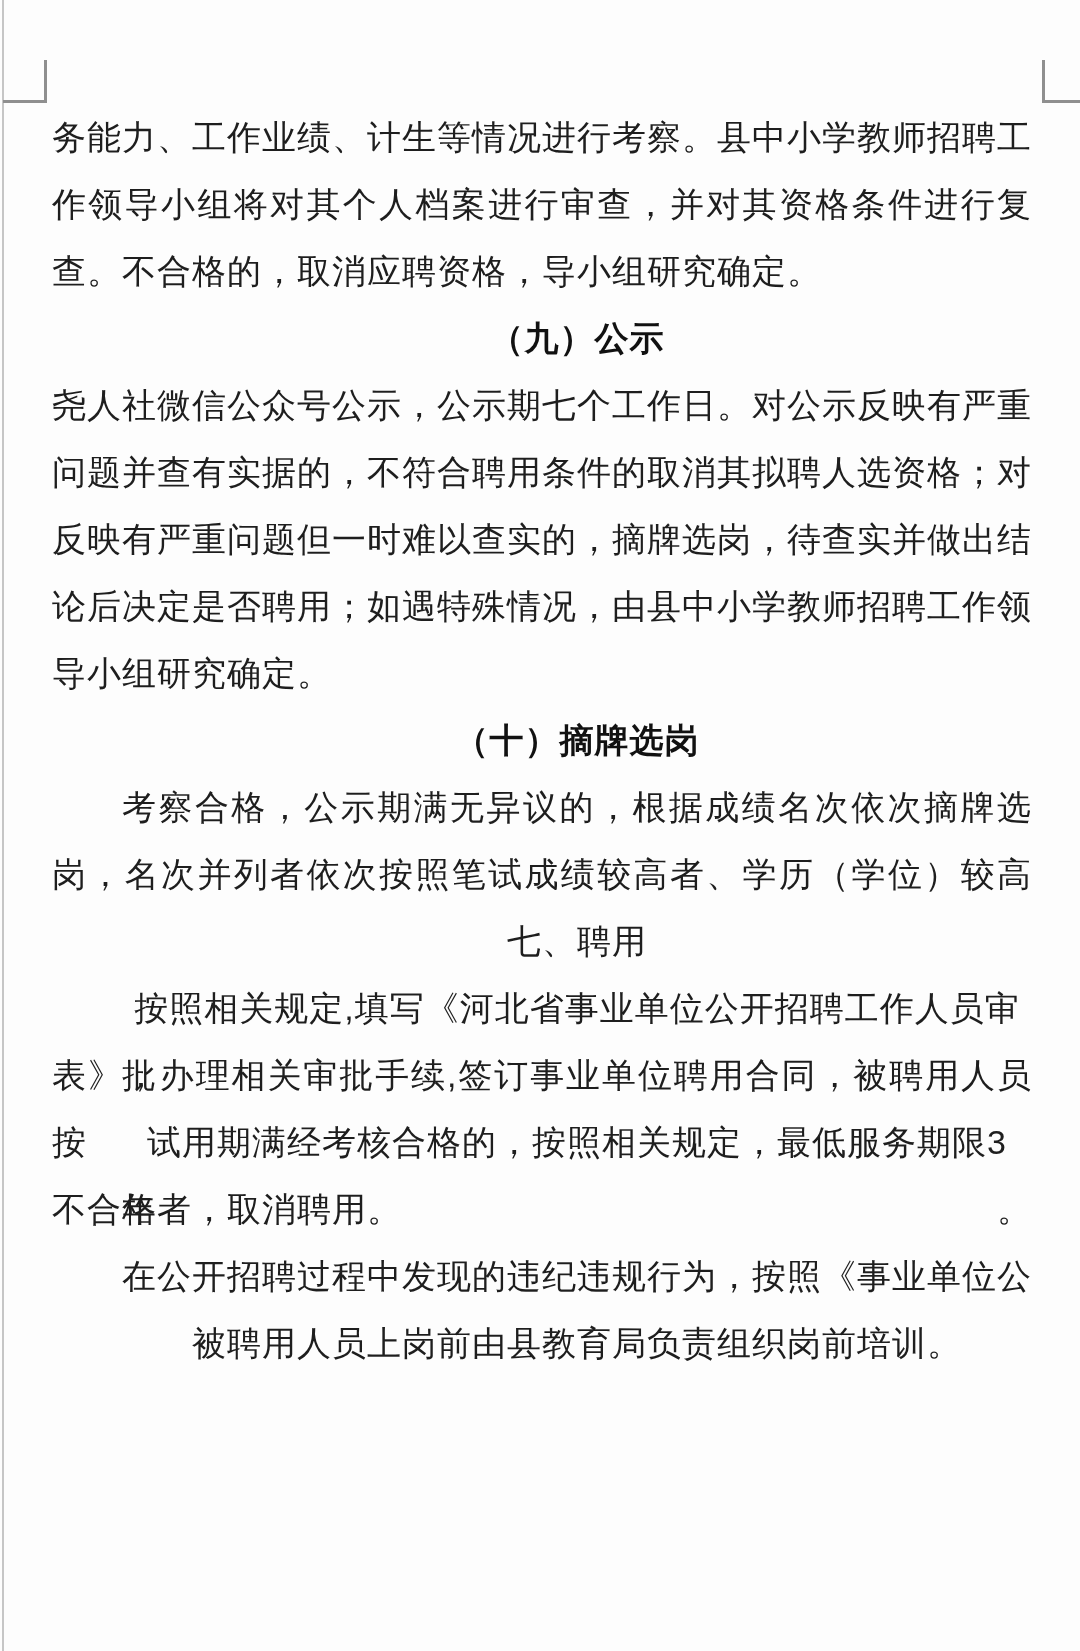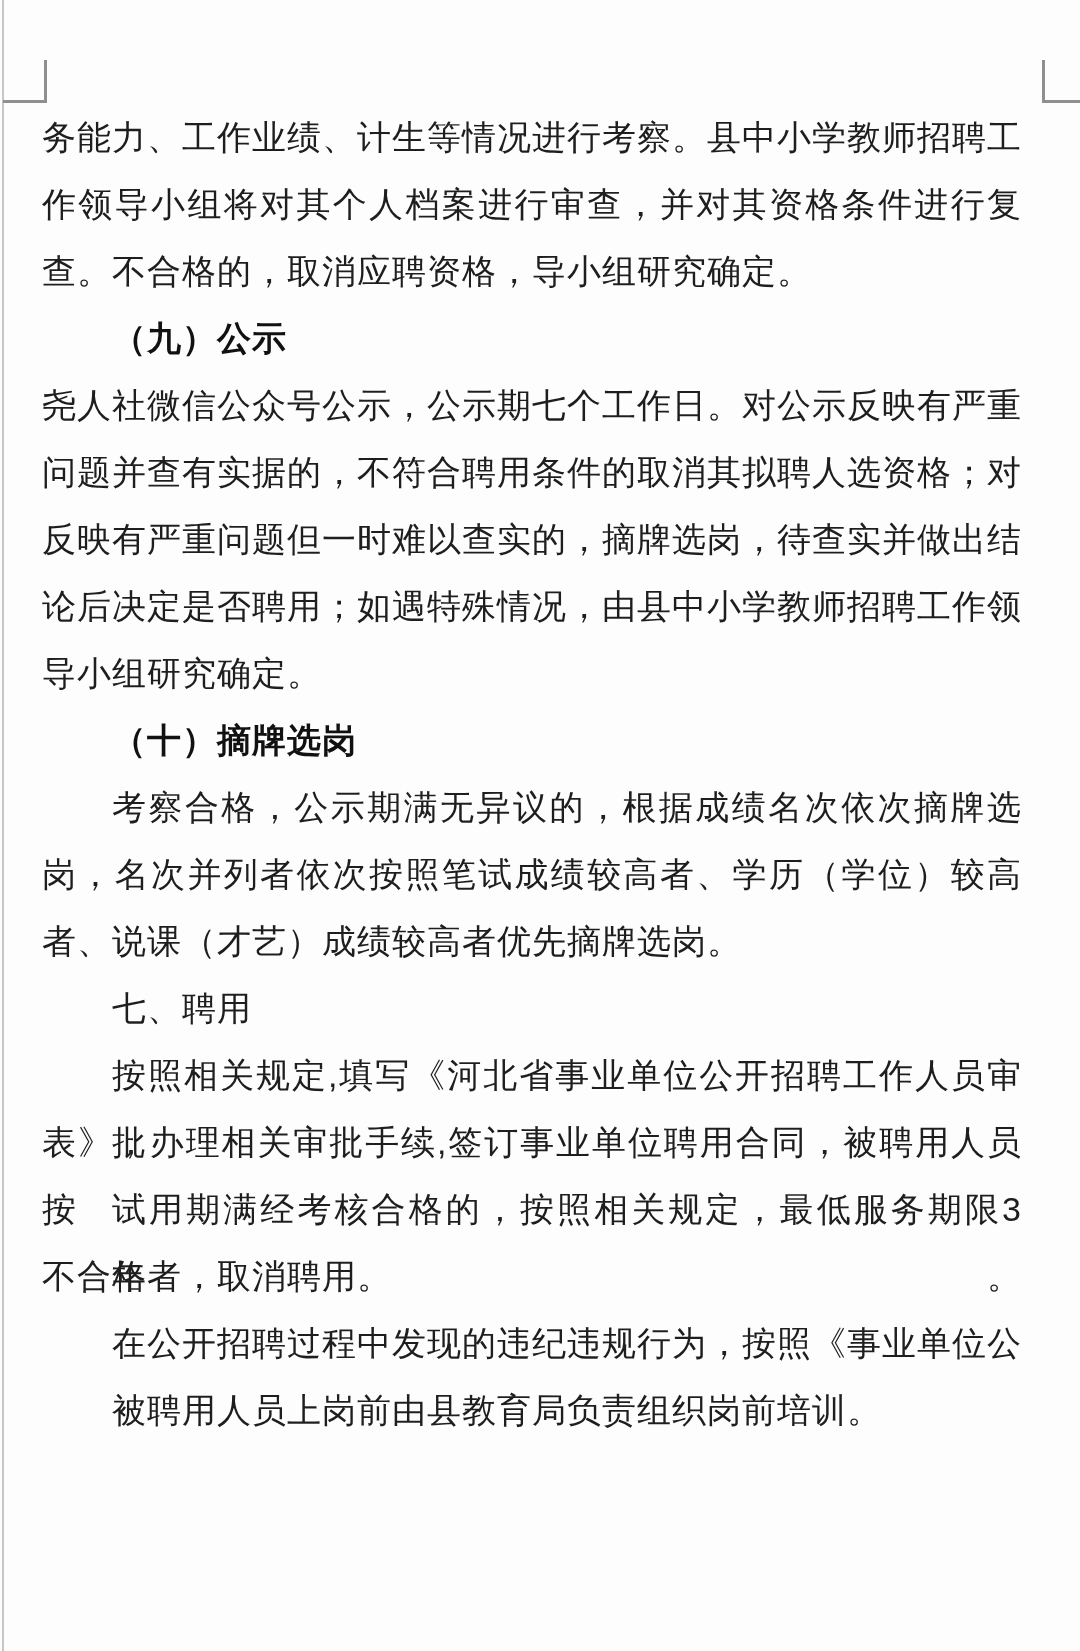--- a/index.html
+++ b/index.html
@@ -21,29 +21,29 @@
   .mark{position:absolute;box-sizing:border-box;}
   .mark-tl{
     left:3px;top:60px;width:44px;height:43px;
     border-right:3px solid #8f8f8f;border-bottom:3px solid #8f8f8f;
   }
   .mark-tr{
     left:1042px;top:60px;width:38px;height:43px;
     border-left:3px solid #8f8f8f;border-bottom:3px solid #8f8f8f;
   }
   .content{
-    position:absolute;left:42px;top:104px;width:980px;
+    position:absolute;left:52px;top:104px;width:980px;
   }
   .line{
     height:67px;line-height:67px;
     font-size:34px;letter-spacing:1px;
     font-weight:500;color:#1e1e1e;
   }
   .just{text-align:justify;text-align-last:justify;}
-  .indent{padding-left:70px;}
+  .indent{padding-left:70px;text-align:center;}
   .bold{font-weight:700;color:#111;}
 </style>
 </head>
 <body>
 
 <div class="page">
   <div class="page-edge"></div>
   <div class="mark mark-tl"></div>
   <div class="mark mark-tr"></div>
 
@@ -53,21 +53,20 @@
     <div class="line">查。不合格的，取消应聘资格，导小组研究确定。</div>
     <div class="line indent bold">（九）公示</div>
     <div class="line just">尧人社微信公众号公示，公示期七个工作日。对公示反映有严重</div>
     <div class="line just">问题并查有实据的，不符合聘用条件的取消其拟聘人选资格；对</div>
     <div class="line just">反映有严重问题但一时难以查实的，摘牌选岗，待查实并做出结</div>
     <div class="line just">论后决定是否聘用；如遇特殊情况，由县中小学教师招聘工作领</div>
     <div class="line">导小组研究确定。</div>
     <div class="line indent bold">（十）摘牌选岗</div>
     <div class="line indent just">考察合格，公示期满无异议的，根据成绩名次依次摘牌选</div>
     <div class="line just">岗，名次并列者依次按照笔试成绩较高者、学历（学位）较高</div>
-    <div class="line">者、说课（才艺）成绩较高者优先摘牌选岗。</div>
     <div class="line indent">七、聘用</div>
     <div class="line indent just">按照相关规定,填写《河北省事业单位公开招聘工作人员审批</div>
     <div class="line just">表》，办理相关审批手续,签订事业单位聘用合同，被聘用人员按</div>
     <div class="line indent just">试用期满经考核合格的，按照相关规定，最低服务期限3年。</div>
     <div class="line">不合格者，取消聘用。</div>
     <div class="line indent just">在公开招聘过程中发现的违纪违规行为，按照《事业单位公</div>
     <div class="line indent">被聘用人员上岗前由县教育局负责组织岗前培训。</div>
   </div>
 </div>
 

